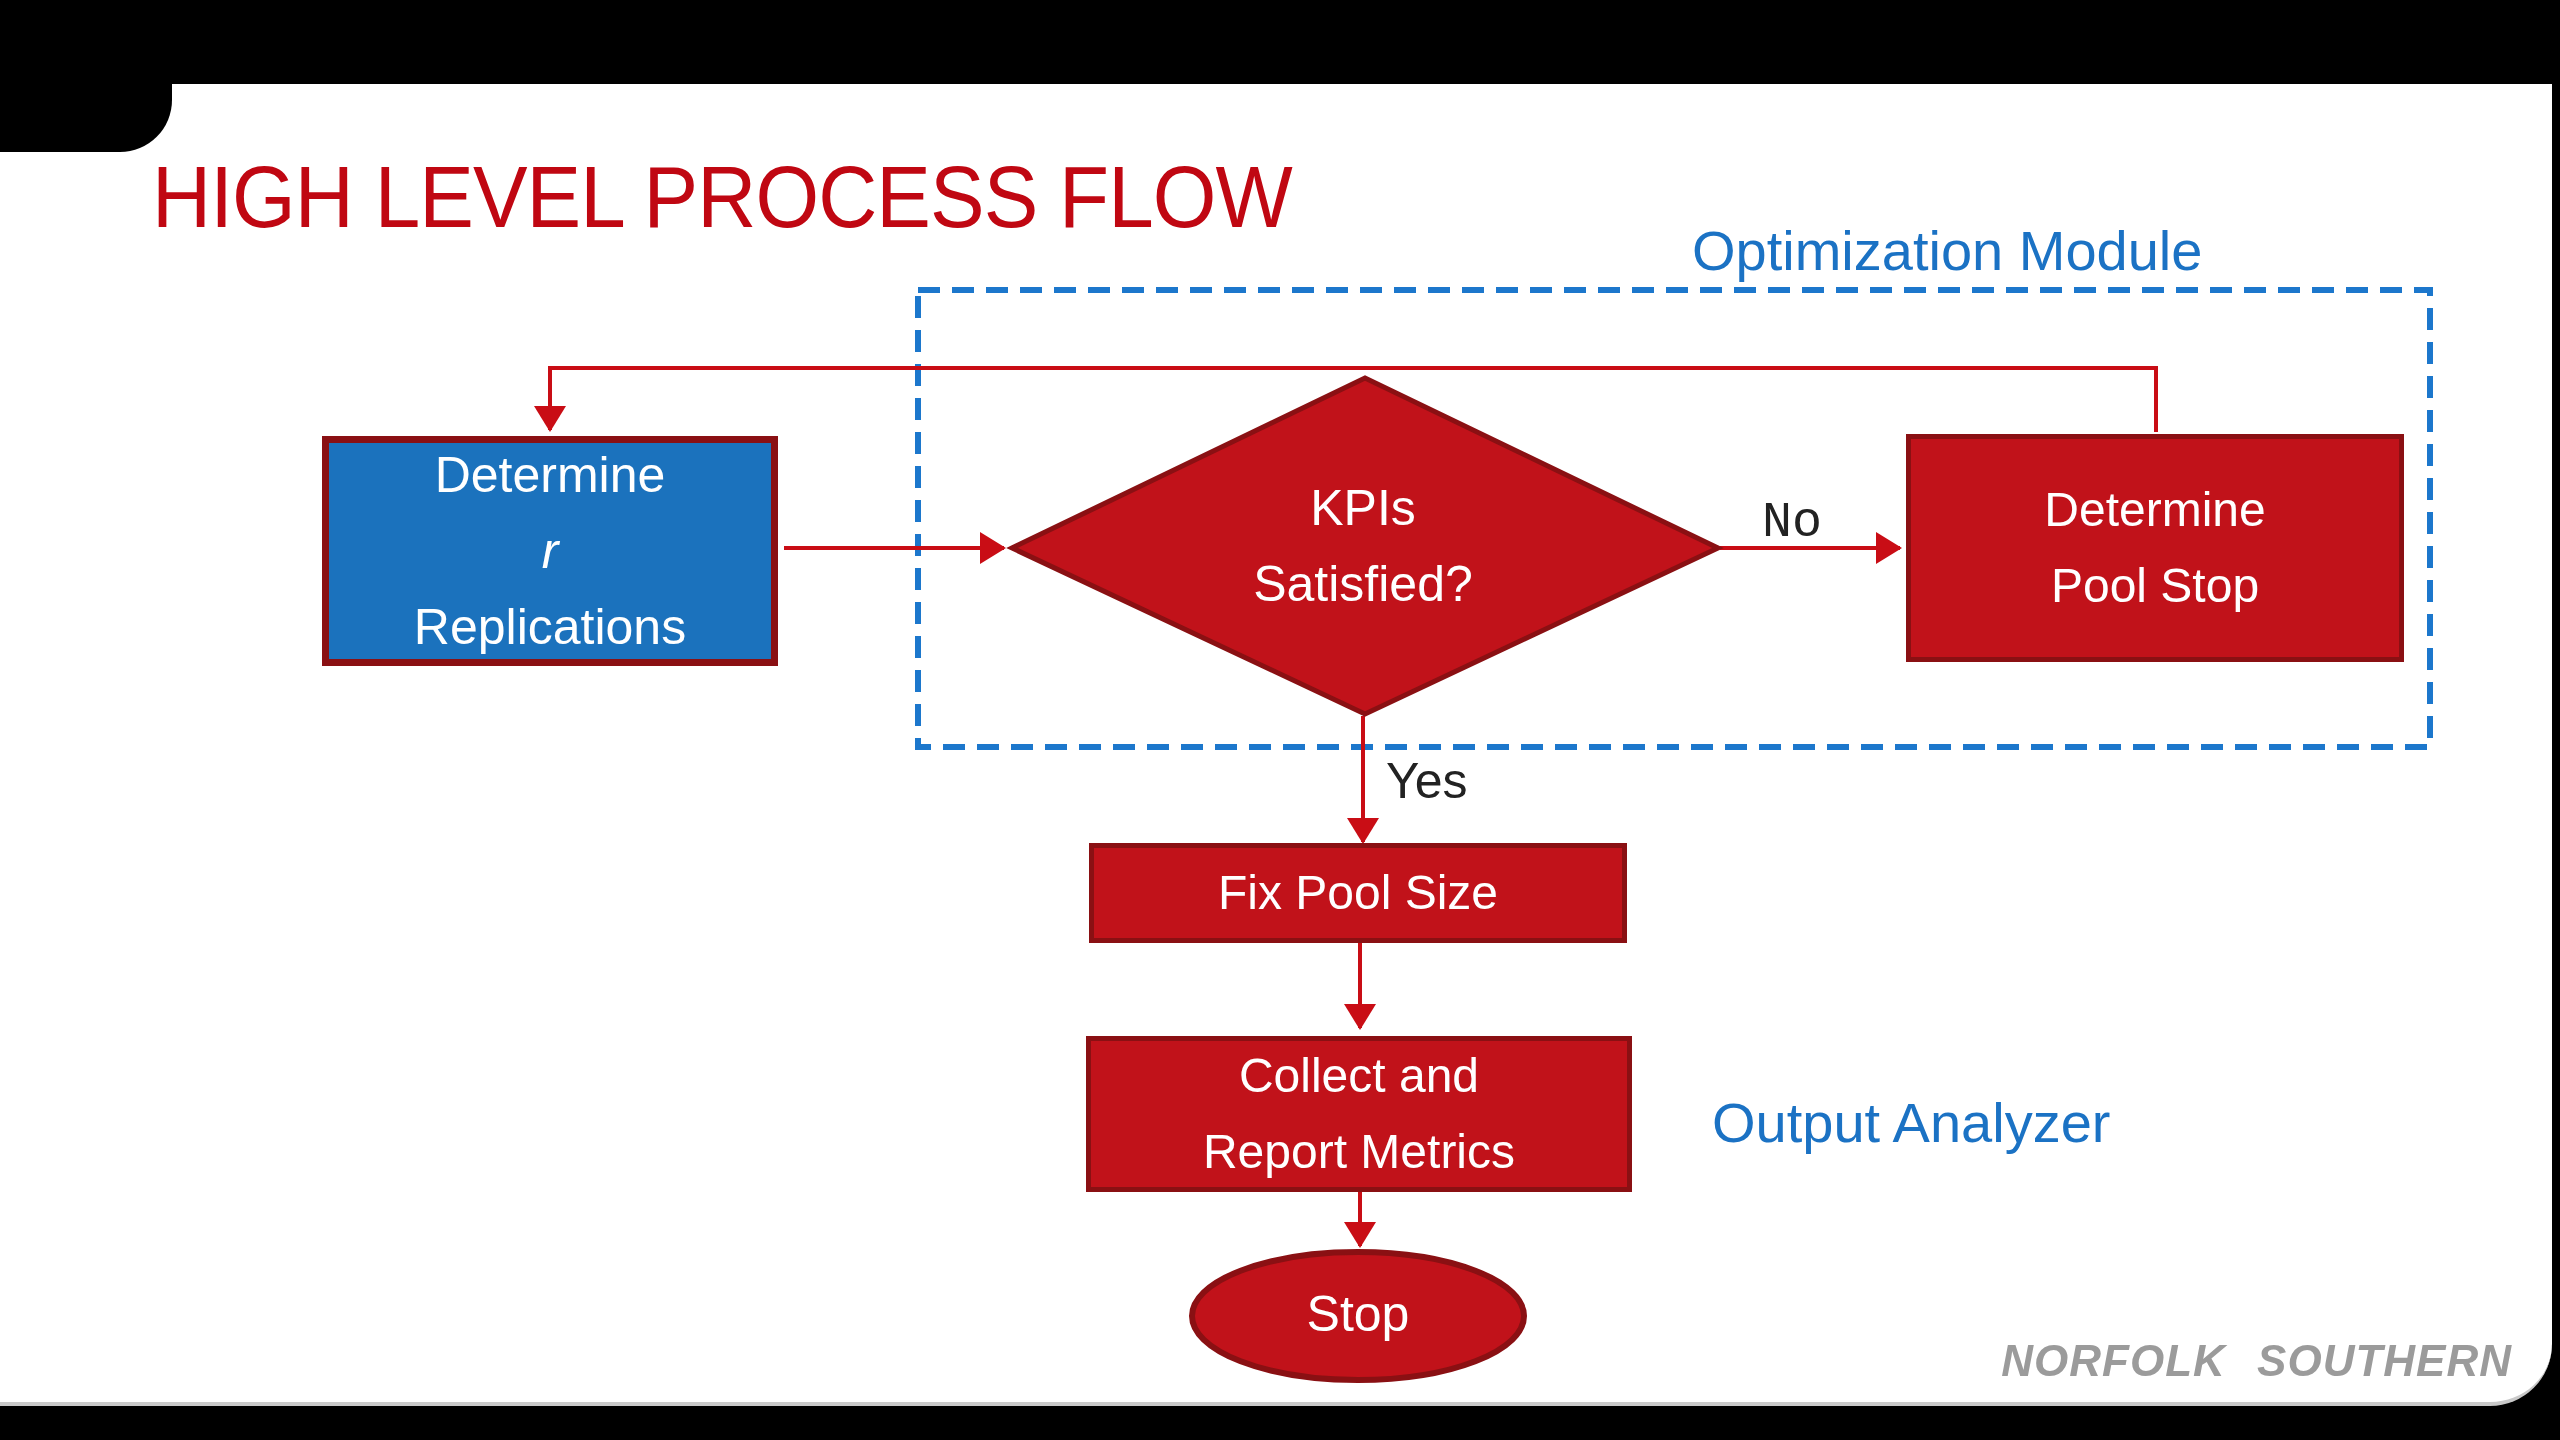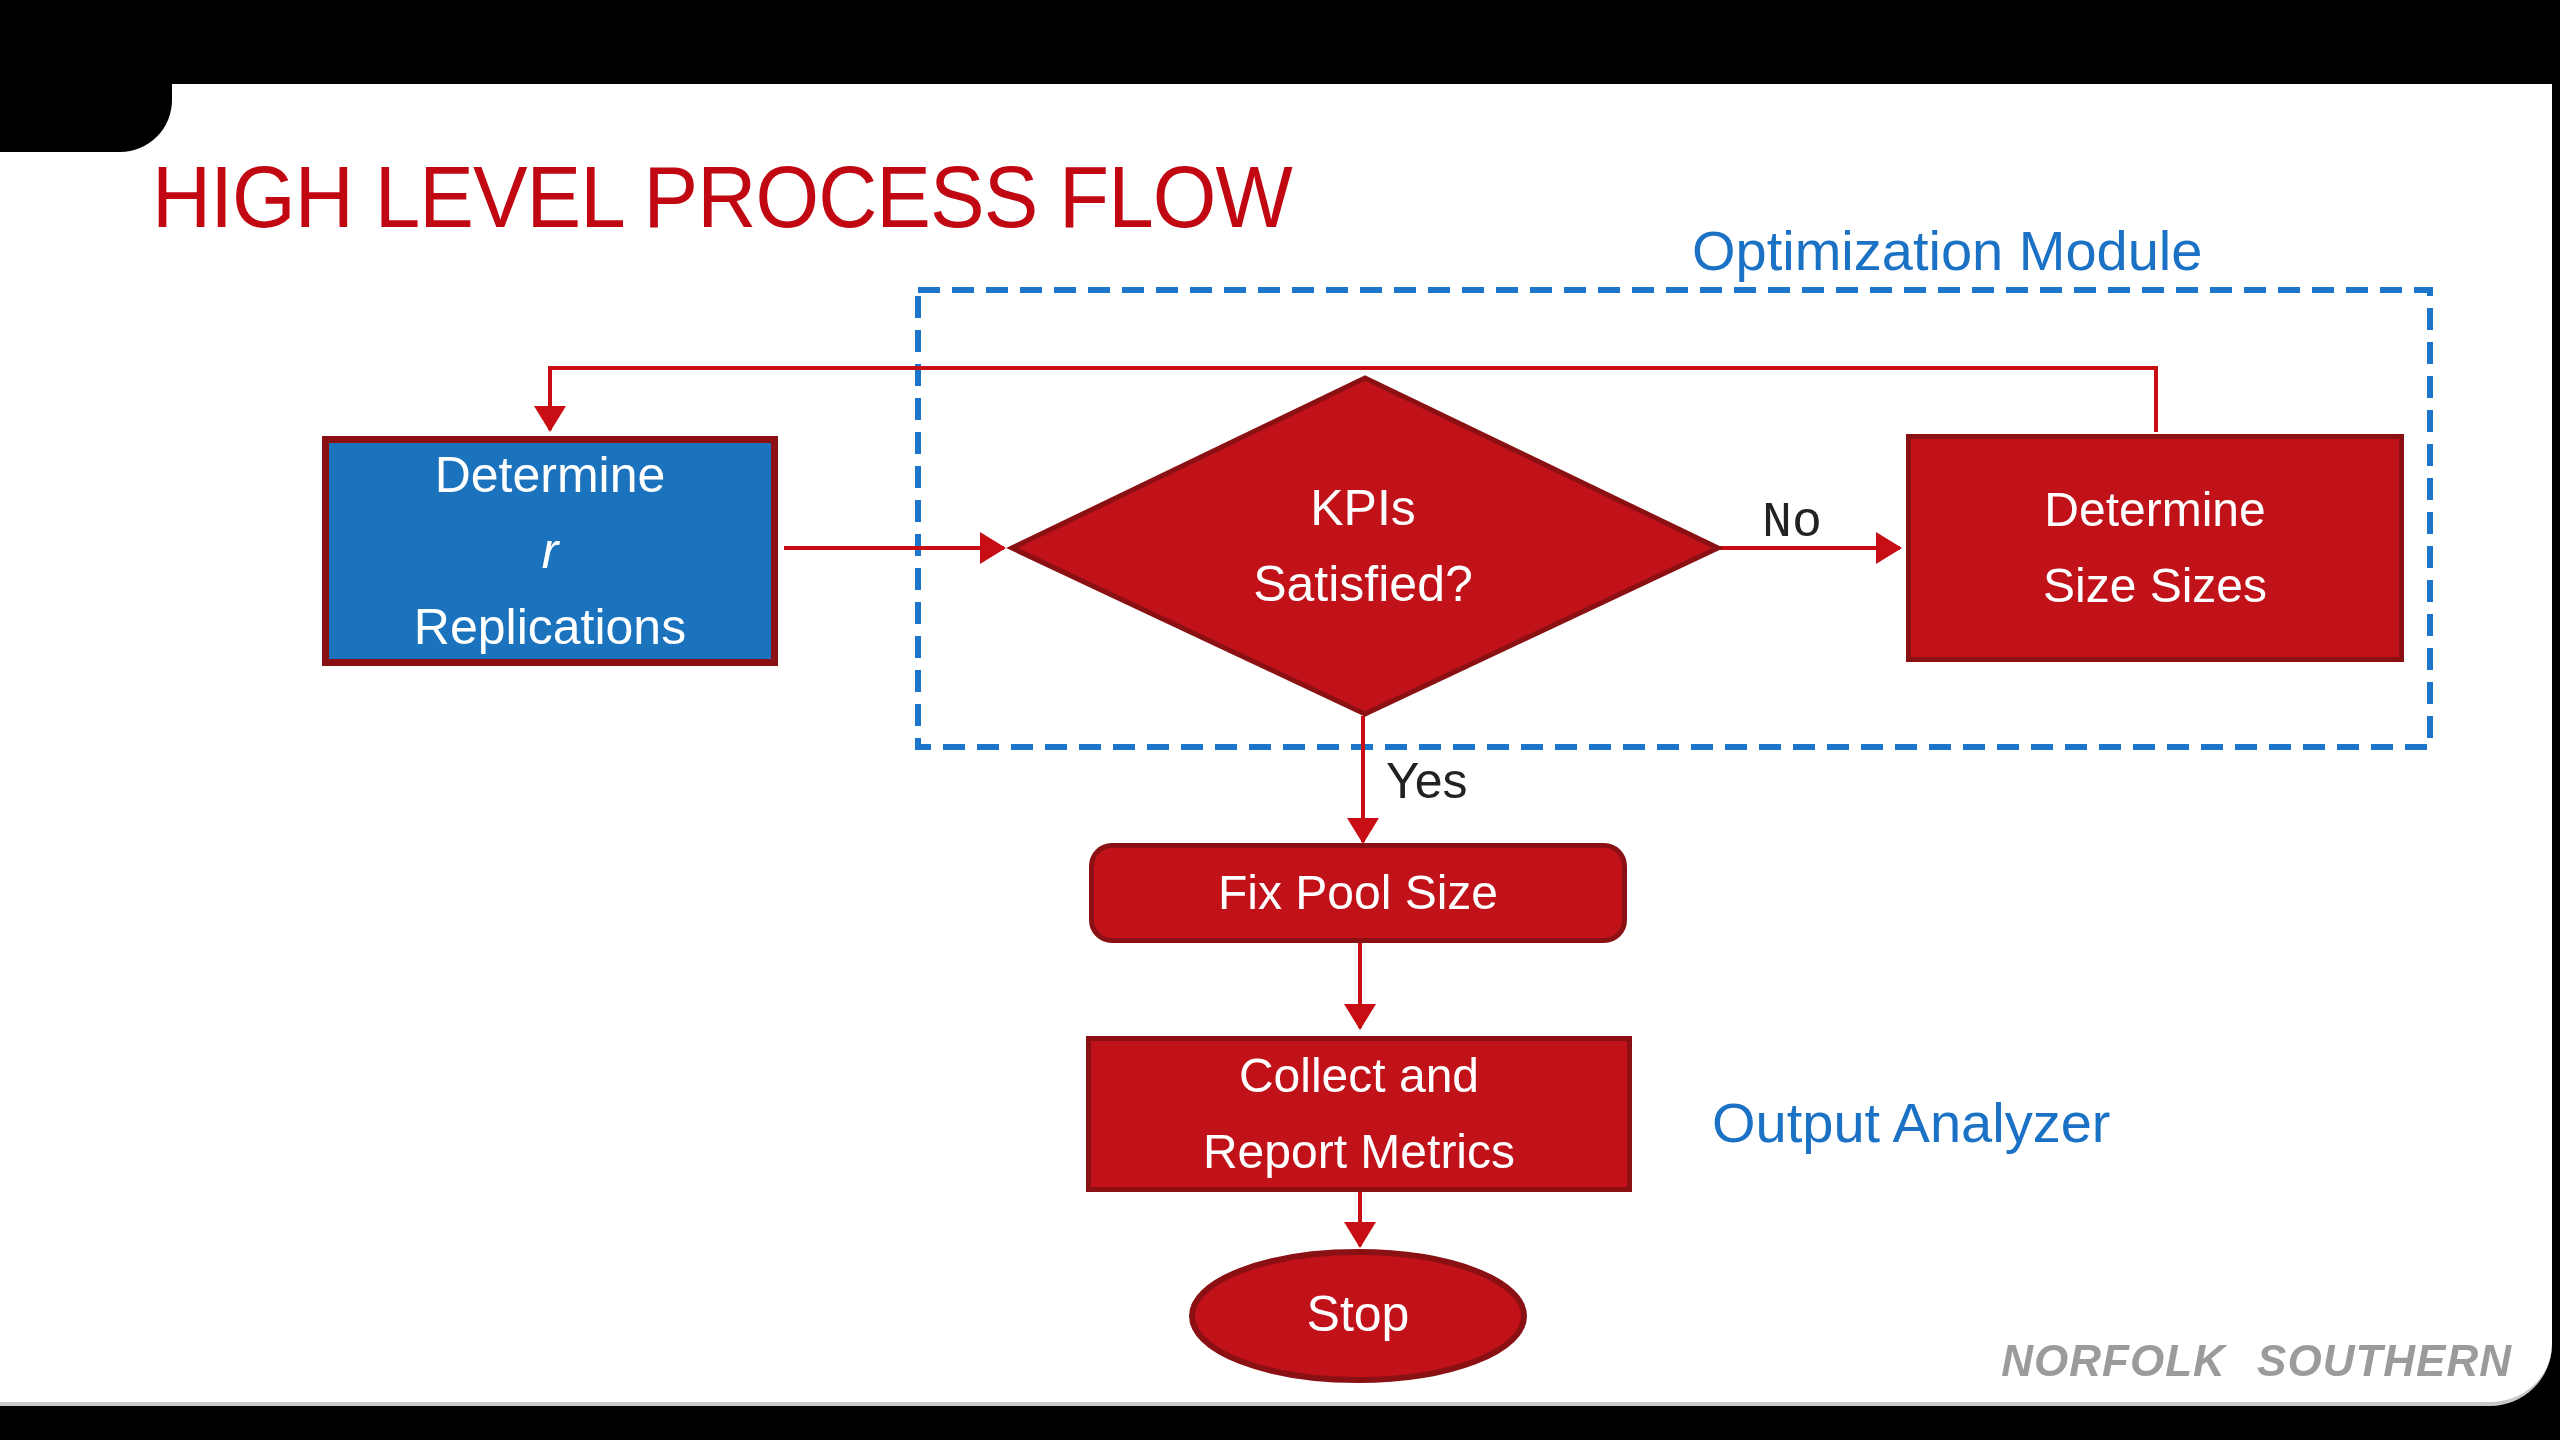--- a/index.html
+++ b/index.html
@@ -114,26 +114,26 @@
 
   <div class="diamond-text">
     <div>KPIs</div>
     <div>Satisfied?</div>
   </div>
 
   <div class="overlay-label edge-label" style="left:1762px;top:494px;font-family:Liberation Mono, monospace;">No</div>
 
   <div class="node red" style="left:1906px;top:434px;width:498px;height:228px;justify-content:center;">
     <div>Determine</div>
-    <div>Size Sizes</div>
+    <div>Pool Stop</div>
   </div>
 
   <div class="overlay-label edge-label" style="left:1386px;top:752px;">Yes</div>
 
-  <div class="node red" style="left:1089px;top:843px;width:538px;height:100px;border-radius:23px;">
+  <div class="node red" style="left:1089px;top:843px;width:538px;height:100px;">
     <div>Fix Pool Size</div>
   </div>
 
   <div class="node red" style="left:1086px;top:1036px;width:546px;height:156px;">
     <div>Collect and</div>
     <div>Report Metrics</div>
   </div>
 
   <div class="overlay-label blue-label" style="left:1712px;top:1090px;">Output Analyzer</div>
 

